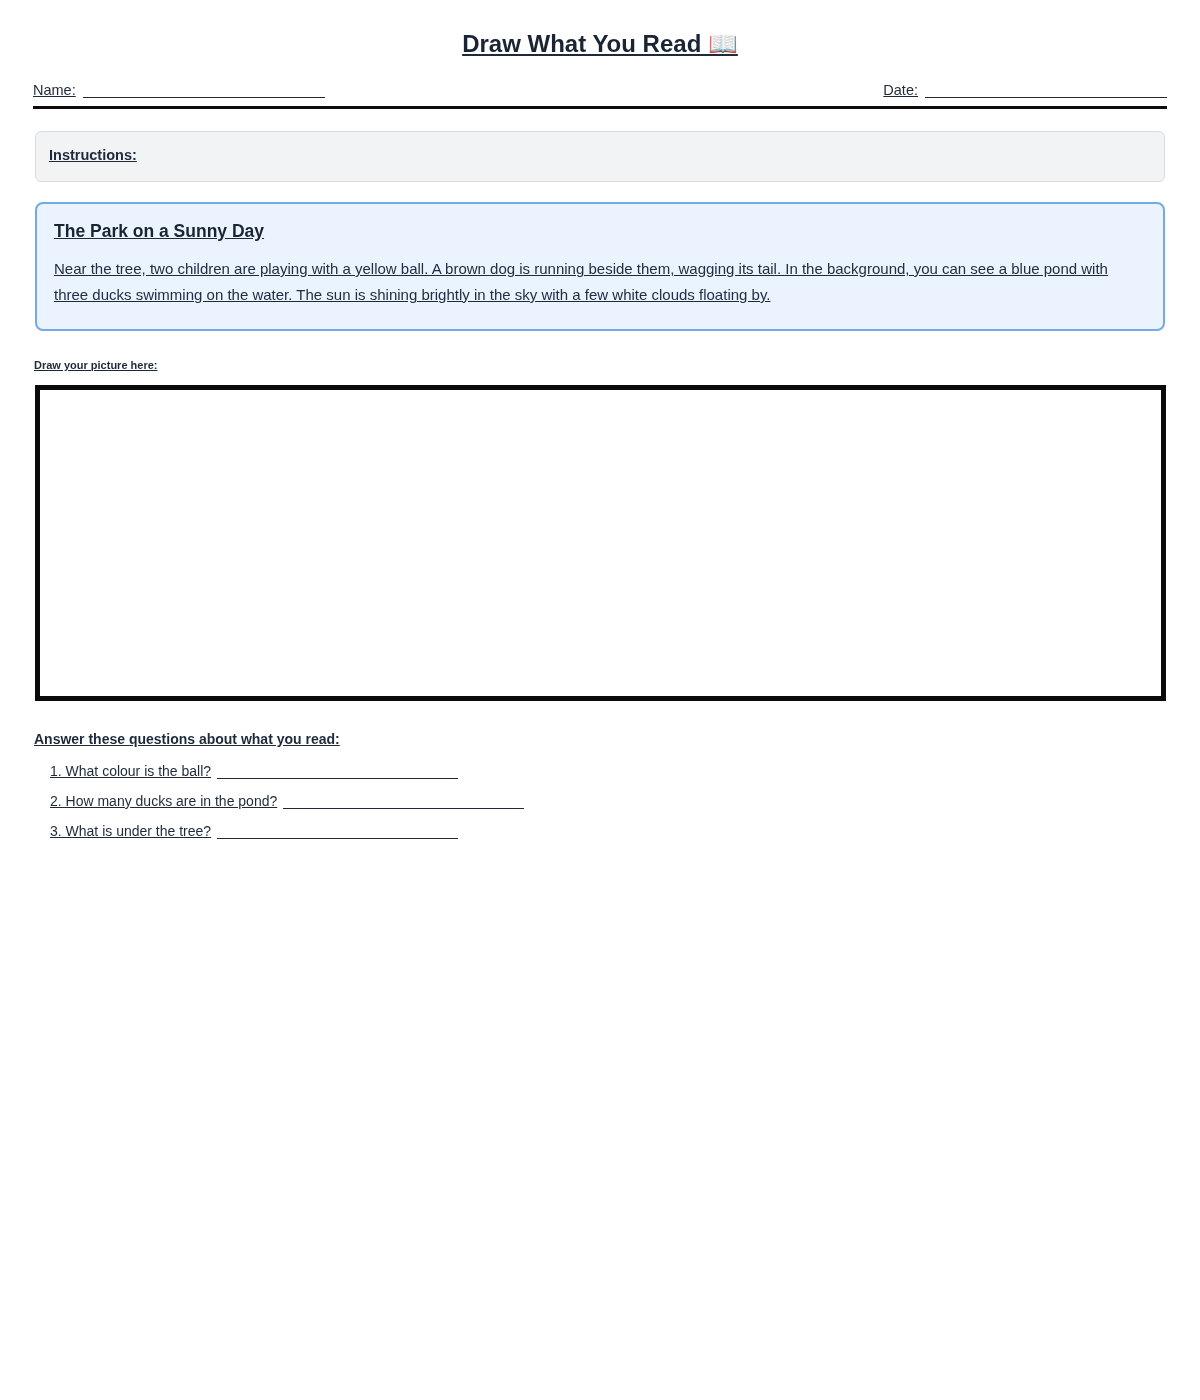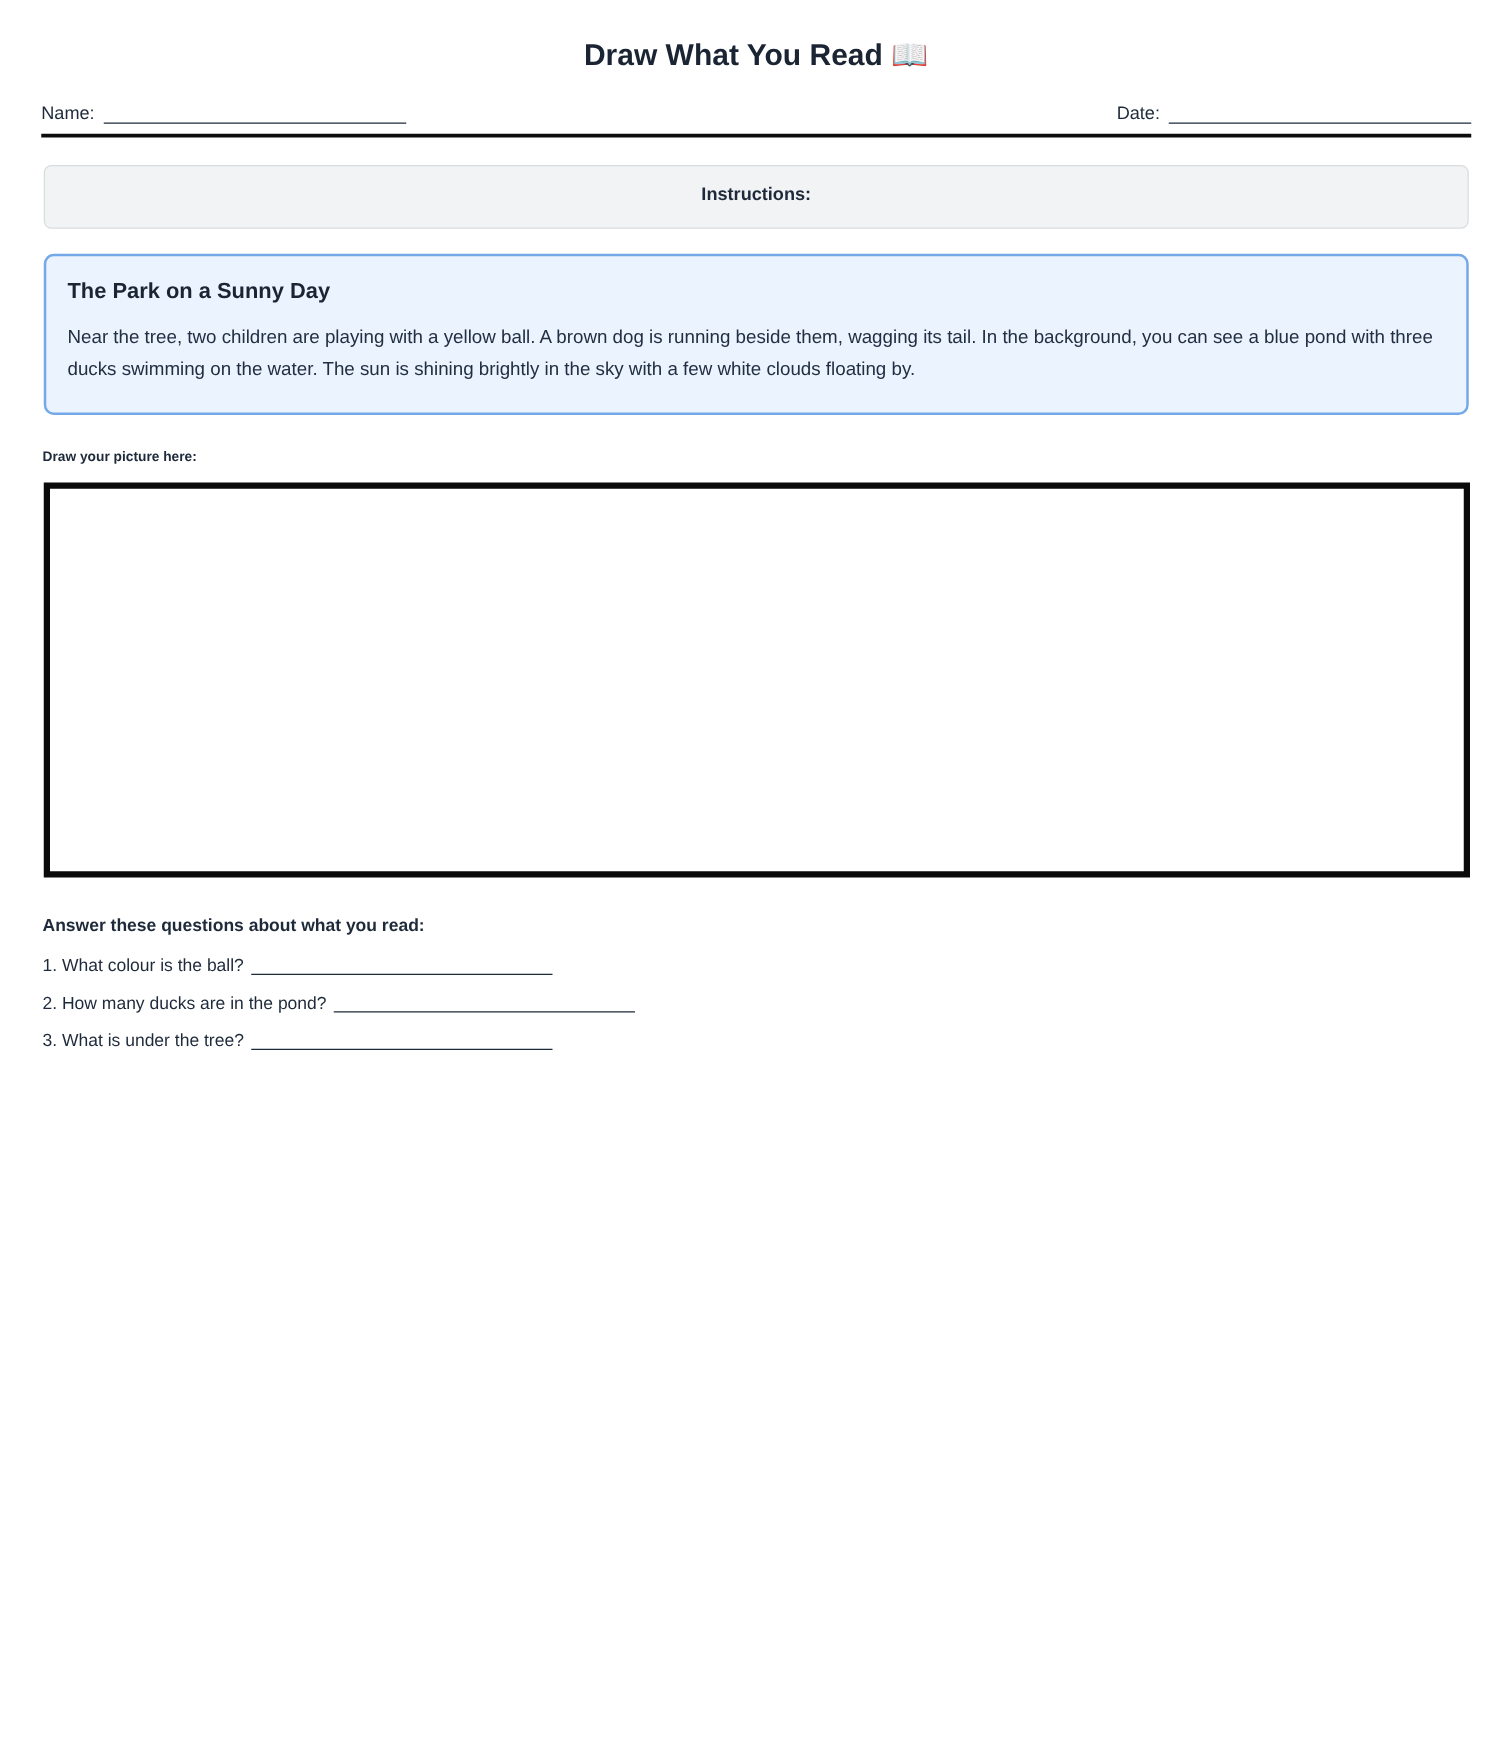--- a/index.html
+++ b/index.html
@@ -8,21 +8,22 @@
     font-family: "Liberation Sans", "DejaVu Sans", sans-serif;
     color: #1e2a3a;
   }
   .page {
     width: 1200px;
     height: 1400px;
     background: #ffffff;
     position: relative;
   }
   .content {
-    padding: 30px 23px 0 33px;
+    padding: 30px 33px 0 33px;
+    text-decoration: underline;
   }
   .page-title {
     text-align: center;
     font-size: 24px;
     font-weight: bold;
     color: #1a2433;
     margin-bottom: 24px;
   }
   .name-date-row {
     display: flex;
@@ -46,21 +47,21 @@
   }
   .instructions-box {
     background: #f2f3f5;
     border: 1px solid #d9dcdf;
     border-radius: 6px;
     padding: 13px 13px 15px 13px;
     font-size: 14.5px;
     line-height: 1.45;
     margin: 0 2px 20px 2px;
   }
-  .instructions-label { font-weight: bold; text-align: center; }
+  .instructions-label { font-weight: bold; }
   .passage-box {
     background: #ebf3fe;
     border: 2px solid #74a9e8;
     border-radius: 8px;
     padding: 17px 17px 12px 17px;
     margin: 0 2px 28px 2px;
   }
   .passage-title {
     font-size: 17.5px;
     font-weight: bold;
@@ -86,21 +87,21 @@
   }
   .questions-heading {
     font-size: 14px;
     font-weight: bold;
     margin-bottom: 16px;
     margin-left: 1px;
   }
   .question-row {
     font-size: 14px;
     margin-bottom: 14px;
-    margin-left: 1px;
+    margin-left: 17px;
     display: flex;
     align-items: flex-end;
     gap: 6px;
   }
   .answer-line {
     display: inline-block;
     width: 241px;
     height: 14px;
     border-bottom: 1.5px solid #1e2a3a;
   }

